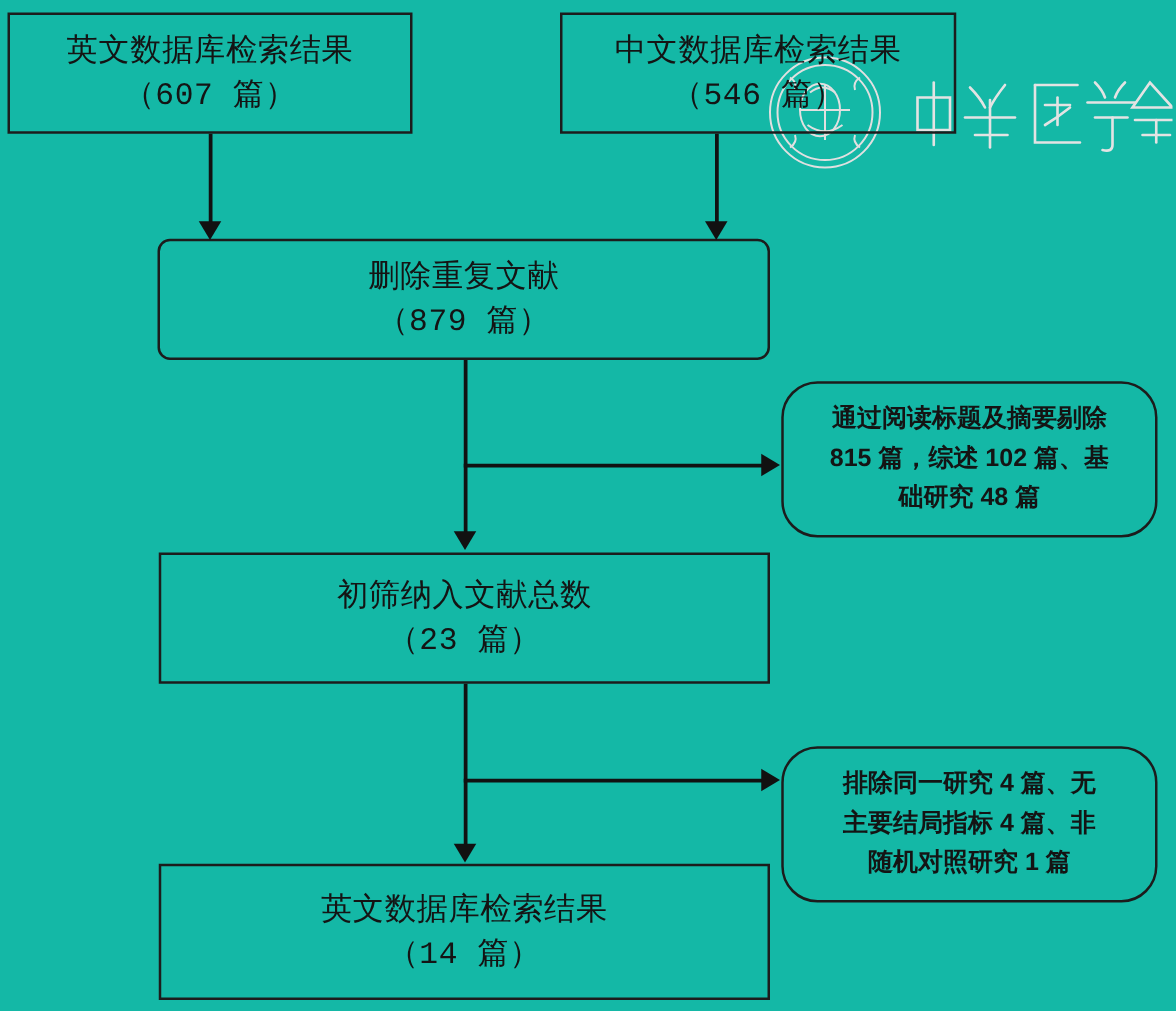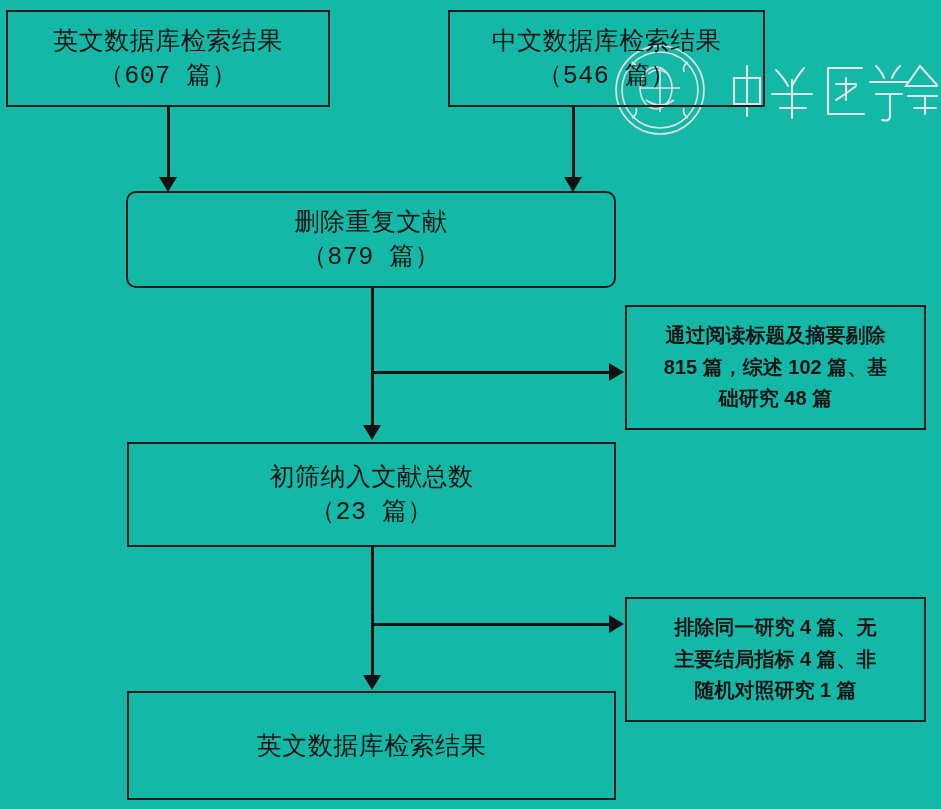--- a/index.html
+++ b/index.html
@@ -57,20 +57,21 @@
     letter-spacing: 0.5px;
   }
   .node.main .line.count {
     font-size: 25px;
     font-family: Liberation Mono, monospace;
   }
 
   
   .node.side {
     padding: 6px 14px;
+    border-radius: 29px;
   }
   .node.side .line {
     font-family: "Liberation Sans", "DejaVu Sans", sans-serif;
     font-size: 20px;
     font-weight: bold;
     line-height: 1.58;
     white-space: nowrap;
   }
 
   
@@ -201,15 +202,16 @@
   <div class="arrow-right" style="left:609px; top:615px;"></div>
 
   <div class="node side" style="left:625px; top:569px; width:301px; height:125px;margin-top:28px;">
     <span class="line">排除同一研究 4 篇、无</span>
     <span class="line">主要结局指标 4 篇、非</span>
     <span class="line">随机对照研究 1 篇</span>
   </div>
 
   <div class="node main" style="left:127px; top:691px; width:489px; height:109px;">
     <span class="line">英文数据库检索结果</span>
+    <span class="line count">（14 篇）</span>
   </div>
 
 </div>
 
 </body></html>

